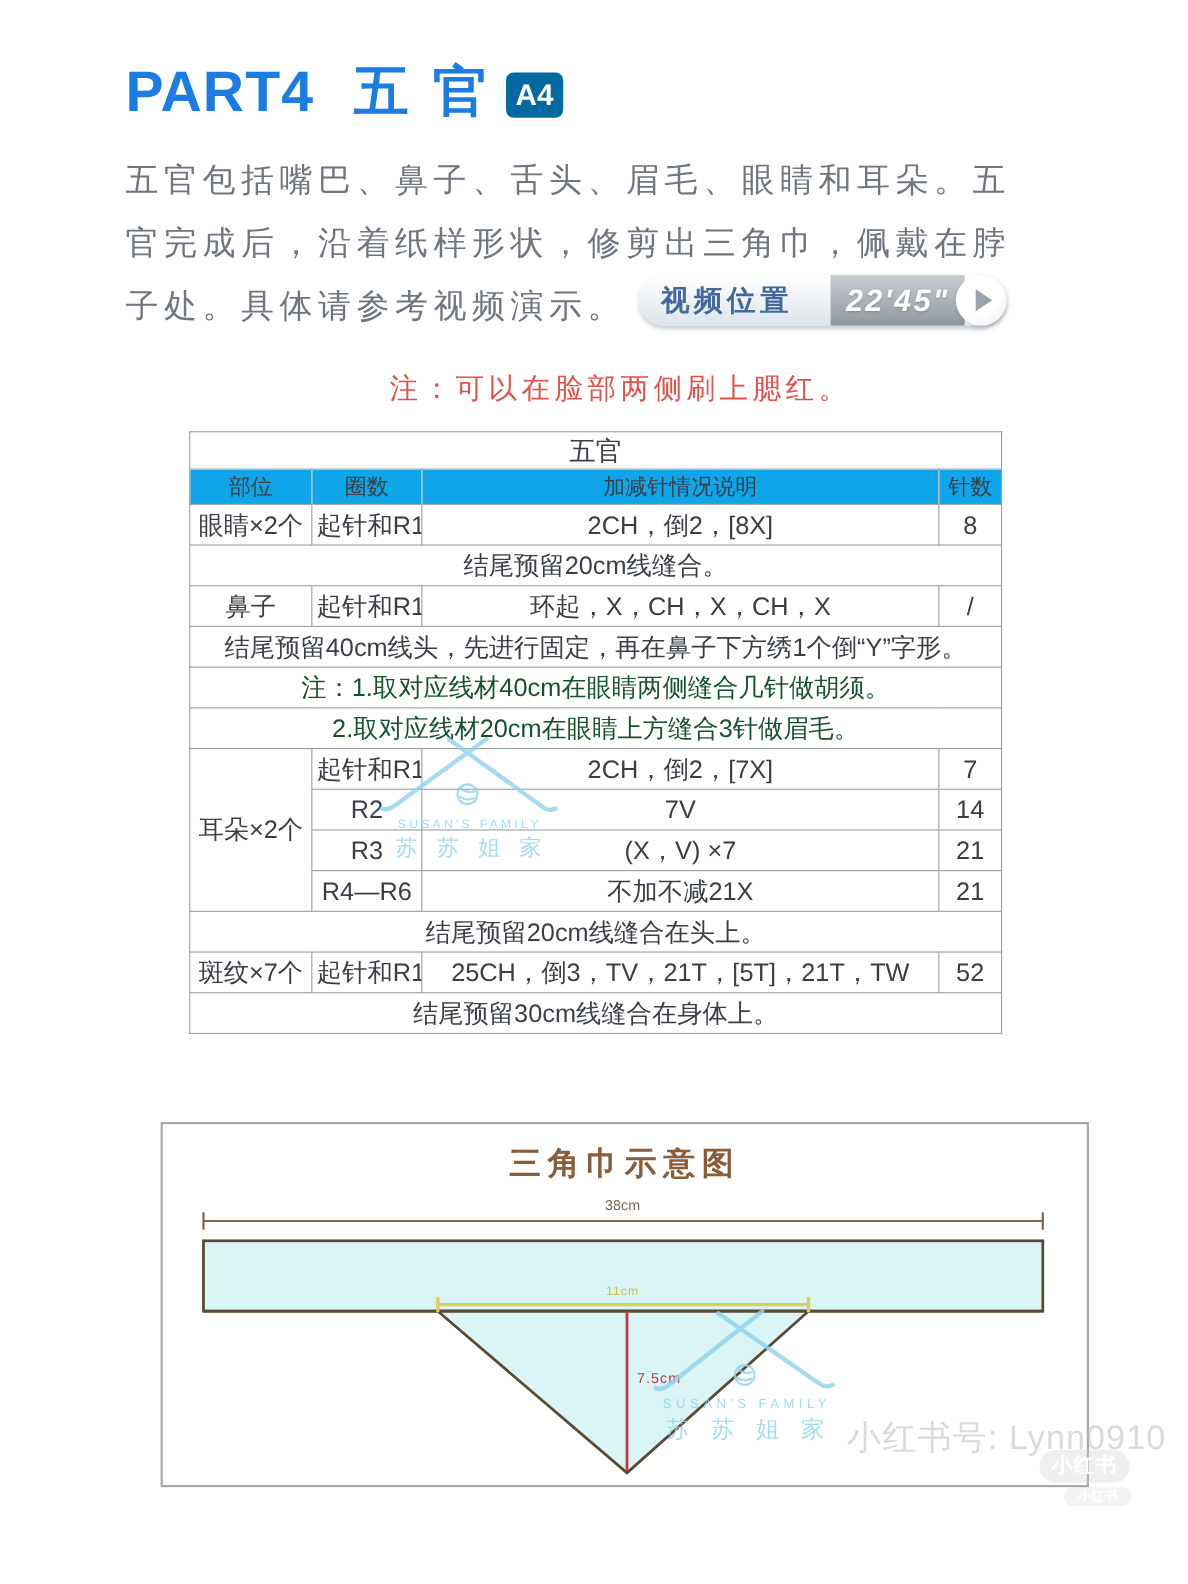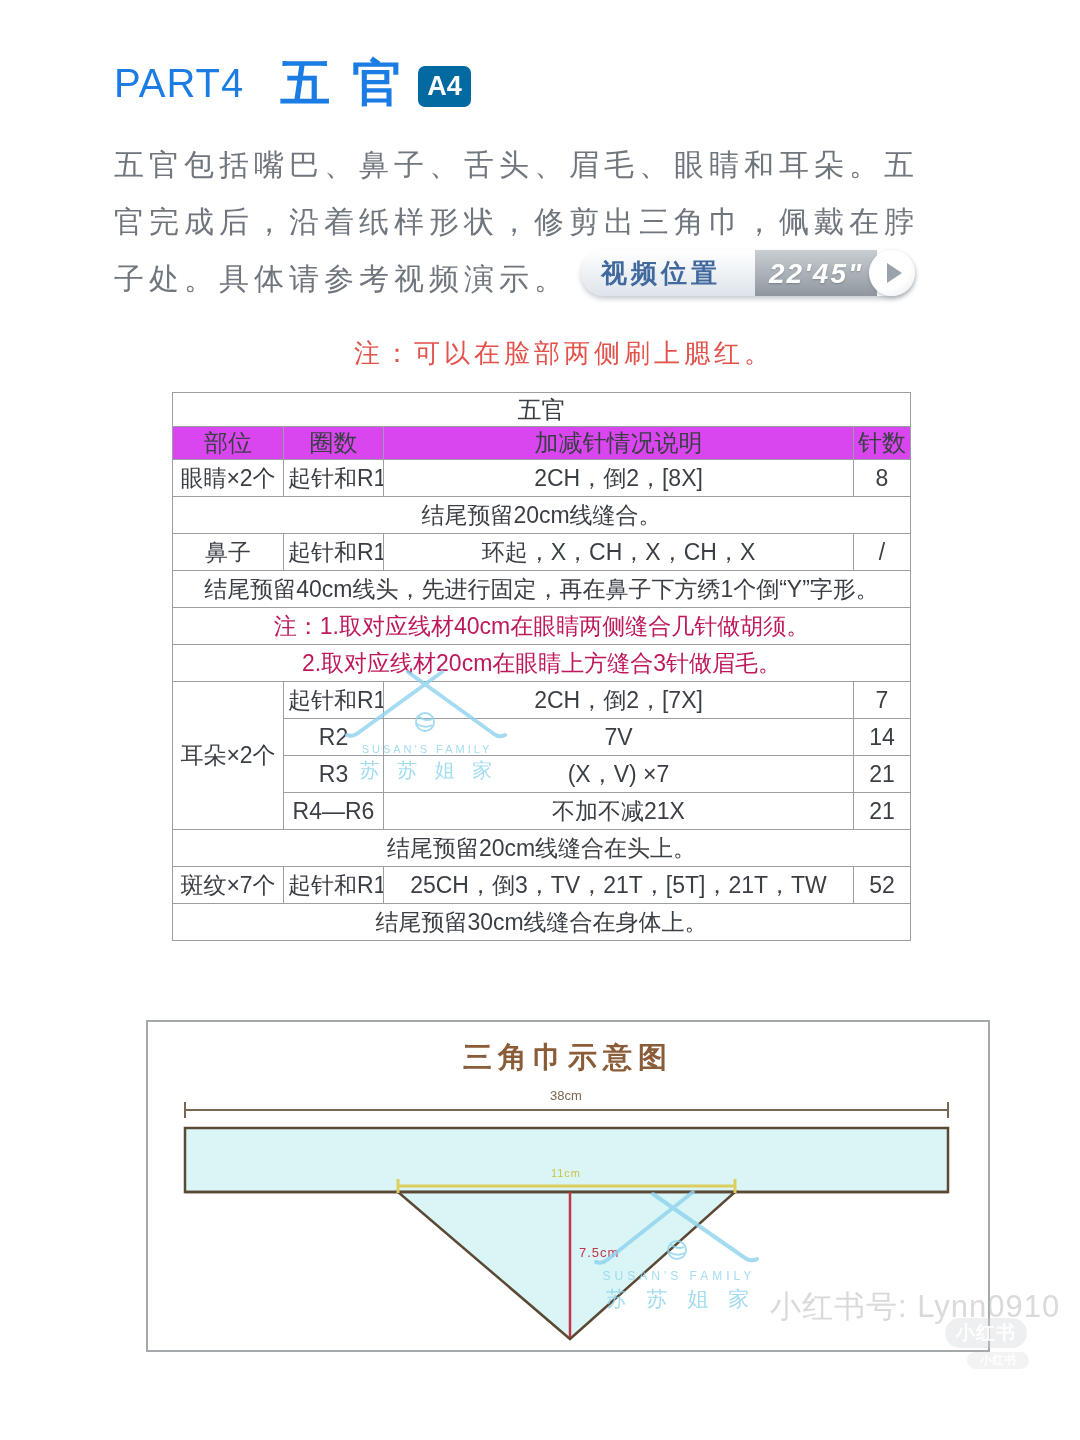--- a/index.html
+++ b/index.html
@@ -4,21 +4,21 @@
 <style>
   html,body{margin:0;padding:0;background:#ffffff;}
   .page{
     position:relative;width:1080px;height:1440px;margin:0 auto;
     background:#ffffff;overflow:hidden;
     font-family:"Liberation Sans","DejaVu Sans",sans-serif;
     -webkit-font-smoothing:antialiased;
   }
   
   .hdr{position:absolute;left:114px;top:50px;display:flex;align-items:center;}
-  .hdr .t-en{font-size:40px;font-weight:400;color:#1b7de4;letter-spacing:1px;}
+  .hdr .t-en{font-size:52px;font-weight:700;color:#1b7de4;letter-spacing:1px;}
   .hdr .t-cn{font-size:50px;font-weight:800;color:#1b7de4;letter-spacing:22px;margin-left:36px;}
   .hdr .badge{
     display:inline-block;background:#0369a1;color:#ffffff;border-radius:7px;
     font-size:27px;font-weight:700;padding:5px 9px;margin-left:-6px;margin-top:6px;
   }
   
   .intro{position:absolute;left:114px;top:136px;width:866px;color:#70767e;}
   .intro .ln{font-size:30px;letter-spacing:5px;line-height:57px;white-space:nowrap;}
   .intro .ln3{display:flex;align-items:flex-start;}
   
@@ -54,22 +54,22 @@
     color:#e2524a;font-size:26px;letter-spacing:4px;margin-left:24px;
   }
   
   .tbl-wrap{position:absolute;left:172px;top:392px;width:738px;}
   table.ptn{border-collapse:collapse;width:738px;table-layout:fixed;}
   table.ptn td{
     border:1.5px solid #9aa0a2;text-align:center;vertical-align:middle;
     height:36px;font-size:23px;color:#3a3f45;padding:0 4px;overflow:hidden;white-space:nowrap;
   }
   table.ptn td.t-title{height:33px;font-size:24px;}
-  table.ptn td.t-head{height:31px;background:#d946ef;font-size:24px;}
-  table.ptn td.t-red{color:#be185d;}
+  table.ptn td.t-head{height:31px;background:#0ea5e9;font-size:20px;}
+  table.ptn td.t-red{color:#14532d;}
   
   .wm-table{position:absolute;left:330px;top:670px;width:220px;height:125px;pointer-events:none;}
   
   .diag{
     position:absolute;left:118px;top:1020px;width:844px;height:332px;
     border:2px solid #a4aaac;box-sizing:border-box;background:#ffffff;margin-left:28px;
   }
   .diag .dtitle{
     position:absolute;left:0;top:16px;width:100%;text-align:center;
     color:#8a5c38;font-size:29px;font-weight:700;letter-spacing:6px;

